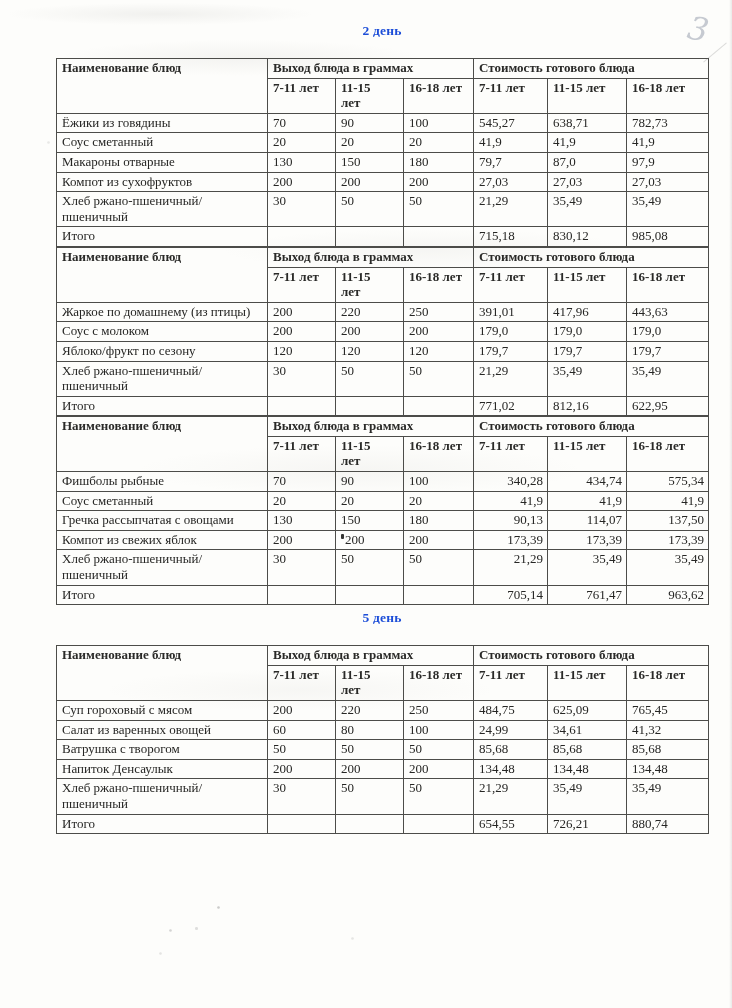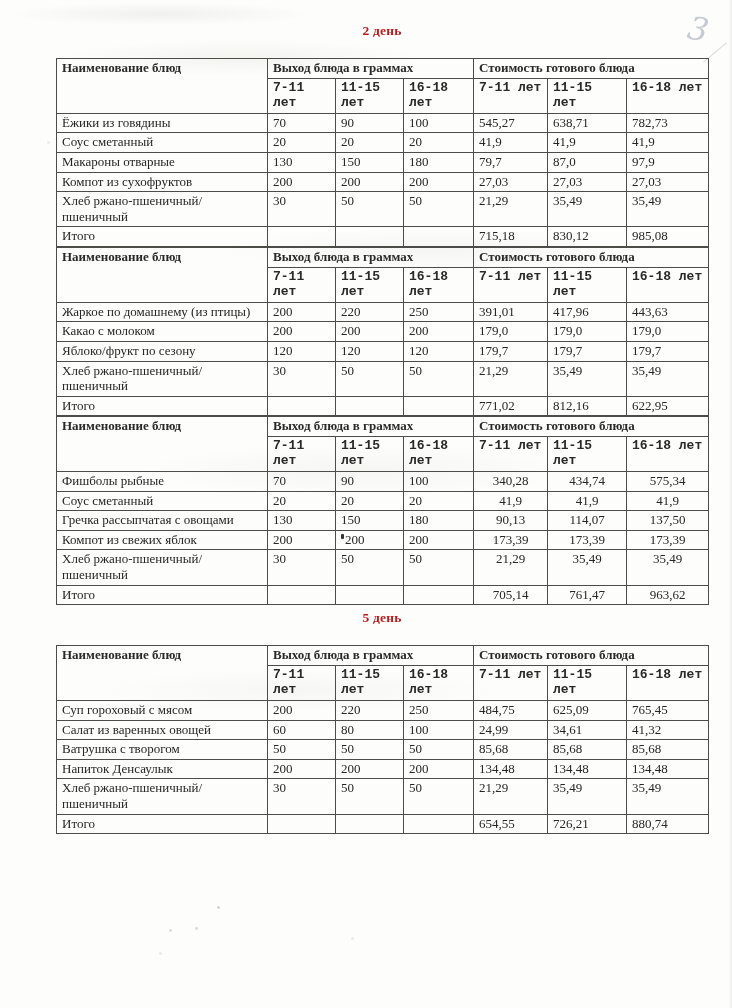--- a/index.html
+++ b/index.html
@@ -14,41 +14,41 @@
       radial-gradient(ellipse 300px 30px at 430px 250px, rgba(160,158,150,.08), transparent 70%),
       radial-gradient(ellipse 320px 36px at 360px 470px, rgba(160,158,150,.08), transparent 70%),
       radial-gradient(ellipse 280px 30px at 300px 690px, rgba(160,158,150,.07), transparent 70%),
       radial-gradient(ellipse 220px 16px at 160px 14px, rgba(150,150,145,.12), transparent 70%);
   }
   .page { position: absolute; inset: 0; padding-top: 18px; }
 
   .day-section { margin-left: 56px; width: 652px; }
   .day-title {
     font-size: 13.5px; font-weight: bold; text-align: center;
-    margin: 5px 0 19px 0; letter-spacing: .2px; color: #b91c1c;
+    margin: 5px 0 19px 0; letter-spacing: .2px; color: #1d4ed8;
   }
 
   table.menu-table {
     border-collapse: collapse; table-layout: fixed;
     width: 652px; font-size: 13px;
   }
   .menu-table th, .menu-table td {
     border: 1px solid #4c4c49;
     padding: 1px 4px 2px 5px;
     vertical-align: top; line-height: 1.2;
     text-align: left; font-weight: normal;
     overflow: hidden;
   }
   .menu-table thead th { font-weight: bold; color: #2a2a28; }
   .group-h, .name-h { text-align: center; }
-  .sub-h { white-space: pre-line; padding-left: 6px; font-family: Liberation Mono, monospace; }
+  .sub-h { white-space: pre-line; padding-left: 6px; }
   .name-cell  { padding-left: 5px; }
   .grams-cell { padding-left: 6px; }
   .cost-cell  { padding-left: 8px; }
-  table.center-costs .cost-cell { text-align: center; padding-left: 4px; }
+  table.center-costs .cost-cell { text-align: right; padding-left: 4px; }
 
   .tick {
     display: inline-block; width: 3px; height: 5px;
     background: #353533; border-radius: 1px;
     margin-right: 1px; transform: translateY(-5px);
   }
 
   .handwritten {
     position: absolute; top: 10px; right: 24px;
     font-family: "DejaVu Serif", serif; font-style: italic;
@@ -199,21 +199,21 @@
             <tr>
               <td class="name-cell">Жаркое по домашнему (из птицы)</td>
               <td class="grams-cell">200</td>
               <td class="grams-cell">220</td>
               <td class="grams-cell">250</td>
               <td class="cost-cell">391,01</td>
               <td class="cost-cell">417,96</td>
               <td class="cost-cell">443,63</td>
             </tr>
             <tr>
-              <td class="name-cell">Какао с молоком</td>
+              <td class="name-cell">Соус с молоком</td>
               <td class="grams-cell">200</td>
               <td class="grams-cell">200</td>
               <td class="grams-cell">200</td>
               <td class="cost-cell">179,0</td>
               <td class="cost-cell">179,0</td>
               <td class="cost-cell">179,0</td>
             </tr>
             <tr>
               <td class="name-cell">Яблоко/фрукт по сезону</td>
               <td class="grams-cell">120</td>

